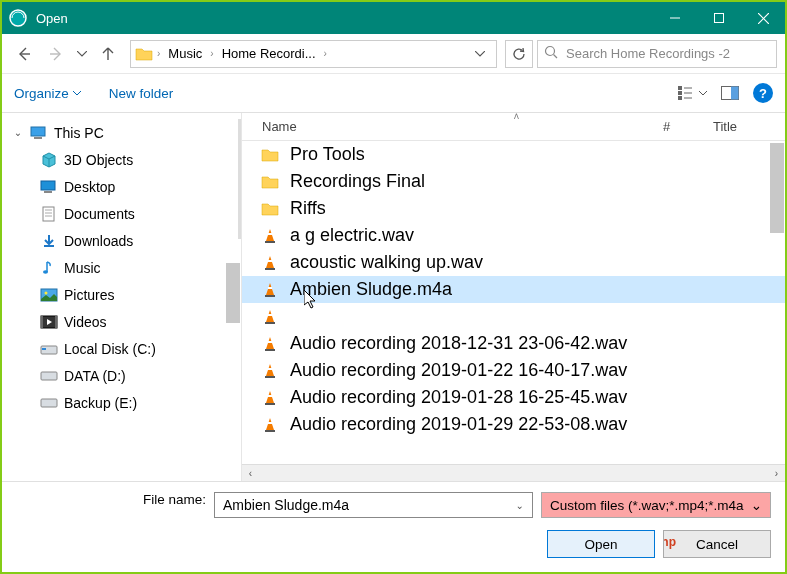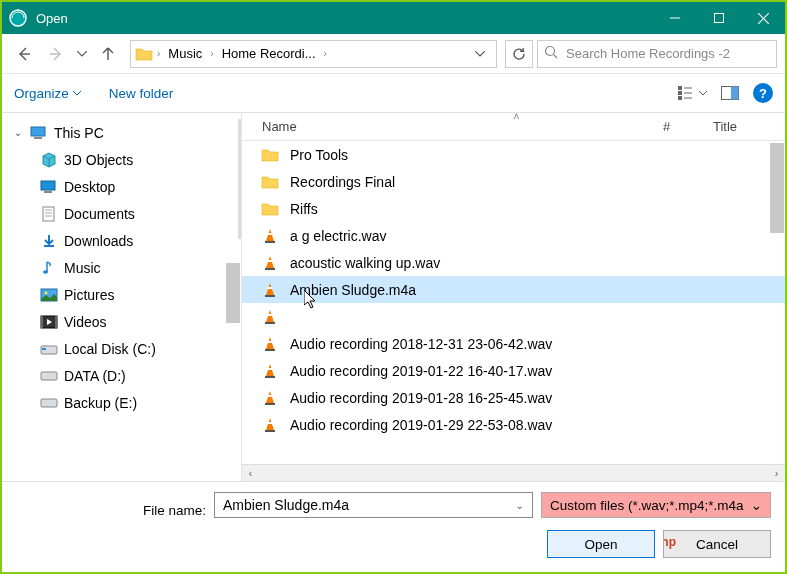--- a/index.html
+++ b/index.html
@@ -32,28 +32,28 @@
   .tree-item.indent { padding-left: 32px; }
   .tree-item .exp { width: 12px; font-size: 10px; color: #555; text-align: center; }
   .tree-item .icon { width: 20px; height: 18px; margin: 0 5px; display:flex; align-items:center; justify-content:center; }
   .main { flex: 1; display: flex; flex-direction: column; min-width: 0; }
   .col-header { height: 28px; display: flex; align-items: center; font-size: 13px; color: #444; border-bottom: 1px solid #e6e6e6; padding: 0 12px 0 20px; position: relative; }
   .col-header .col-name { flex: 1; }
   .col-header .col-num { width: 50px; }
   .col-header .col-title { width: 60px; }
   .col-header .sort-arrow { position: absolute; top: -2px; left: 50%; font-size: 10px; color: #777; }
   .file-list { flex: 1; overflow: auto; position: relative; }
-  .file-row { height: 27px; display: flex; align-items: center; padding-left: 18px; font-size: 14px; gap: 10px; }
+  .file-row { height: 27px; display: flex; align-items: center; padding-left: 18px; font-size: 18px; gap: 10px; }
   .file-row.selected { background: #cce8ff; }
   .file-row .ficon { width: 20px; height: 20px; display:flex; align-items:center; justify-content:center; }
   .hscroll { height: 17px; display: flex; align-items: center; background: #f0f0f0; border-top: 1px solid #ddd; }
   .hscroll .arrow { width: 17px; display:flex; align-items:center; justify-content:center; font-size:10px; color:#555;}
   .hscroll .track { flex: 1; }
   .bottom { padding: 10px 14px 14px 14px; display: flex; flex-direction: column; gap: 12px; }
-  .filename-row { display: flex; align-items: flex-end; gap: 8px; }
+  .filename-row { display: flex; align-items: flex-start; gap: 8px; }
   .filename-row .lbl { width: 190px; text-align: right; font-size: 13.5px; }
   .filename-row .combo { flex: 1; height: 26px; border: 1px solid #888; display: flex; align-items: center; padding: 0 8px; font-size: 14px; justify-content: space-between; }
   .filename-row .combo .arrow { font-size: 10px; color: #555; }
   .filename-row .filetype { width: 230px; height: 26px; border: 1px solid #aaa; background: #fca5a5; display: flex; align-items: center; padding: 0 8px; font-size: 13.5px; justify-content: space-between; }
   .button-row { display: flex; justify-content: flex-end; gap: 8px; }
   .button-row .btn { width: 108px; height: 28px; border: 1px solid #0078d7; background: #e5f1fb; font-size: 13.5px; display:flex; align-items:center; justify-content:center; }
   .button-row .btn.cancel { border-color: #aaa; background: #eaeaea; position:relative; overflow:hidden; }
   .watermark { position:absolute; font-size:12px; color:#d04020; font-weight:bold; }
   .vscroll-thumb { position:absolute; right:1px; width:14px; background:#c8c8c8; }
   .cursor-mark { position: relative; }

